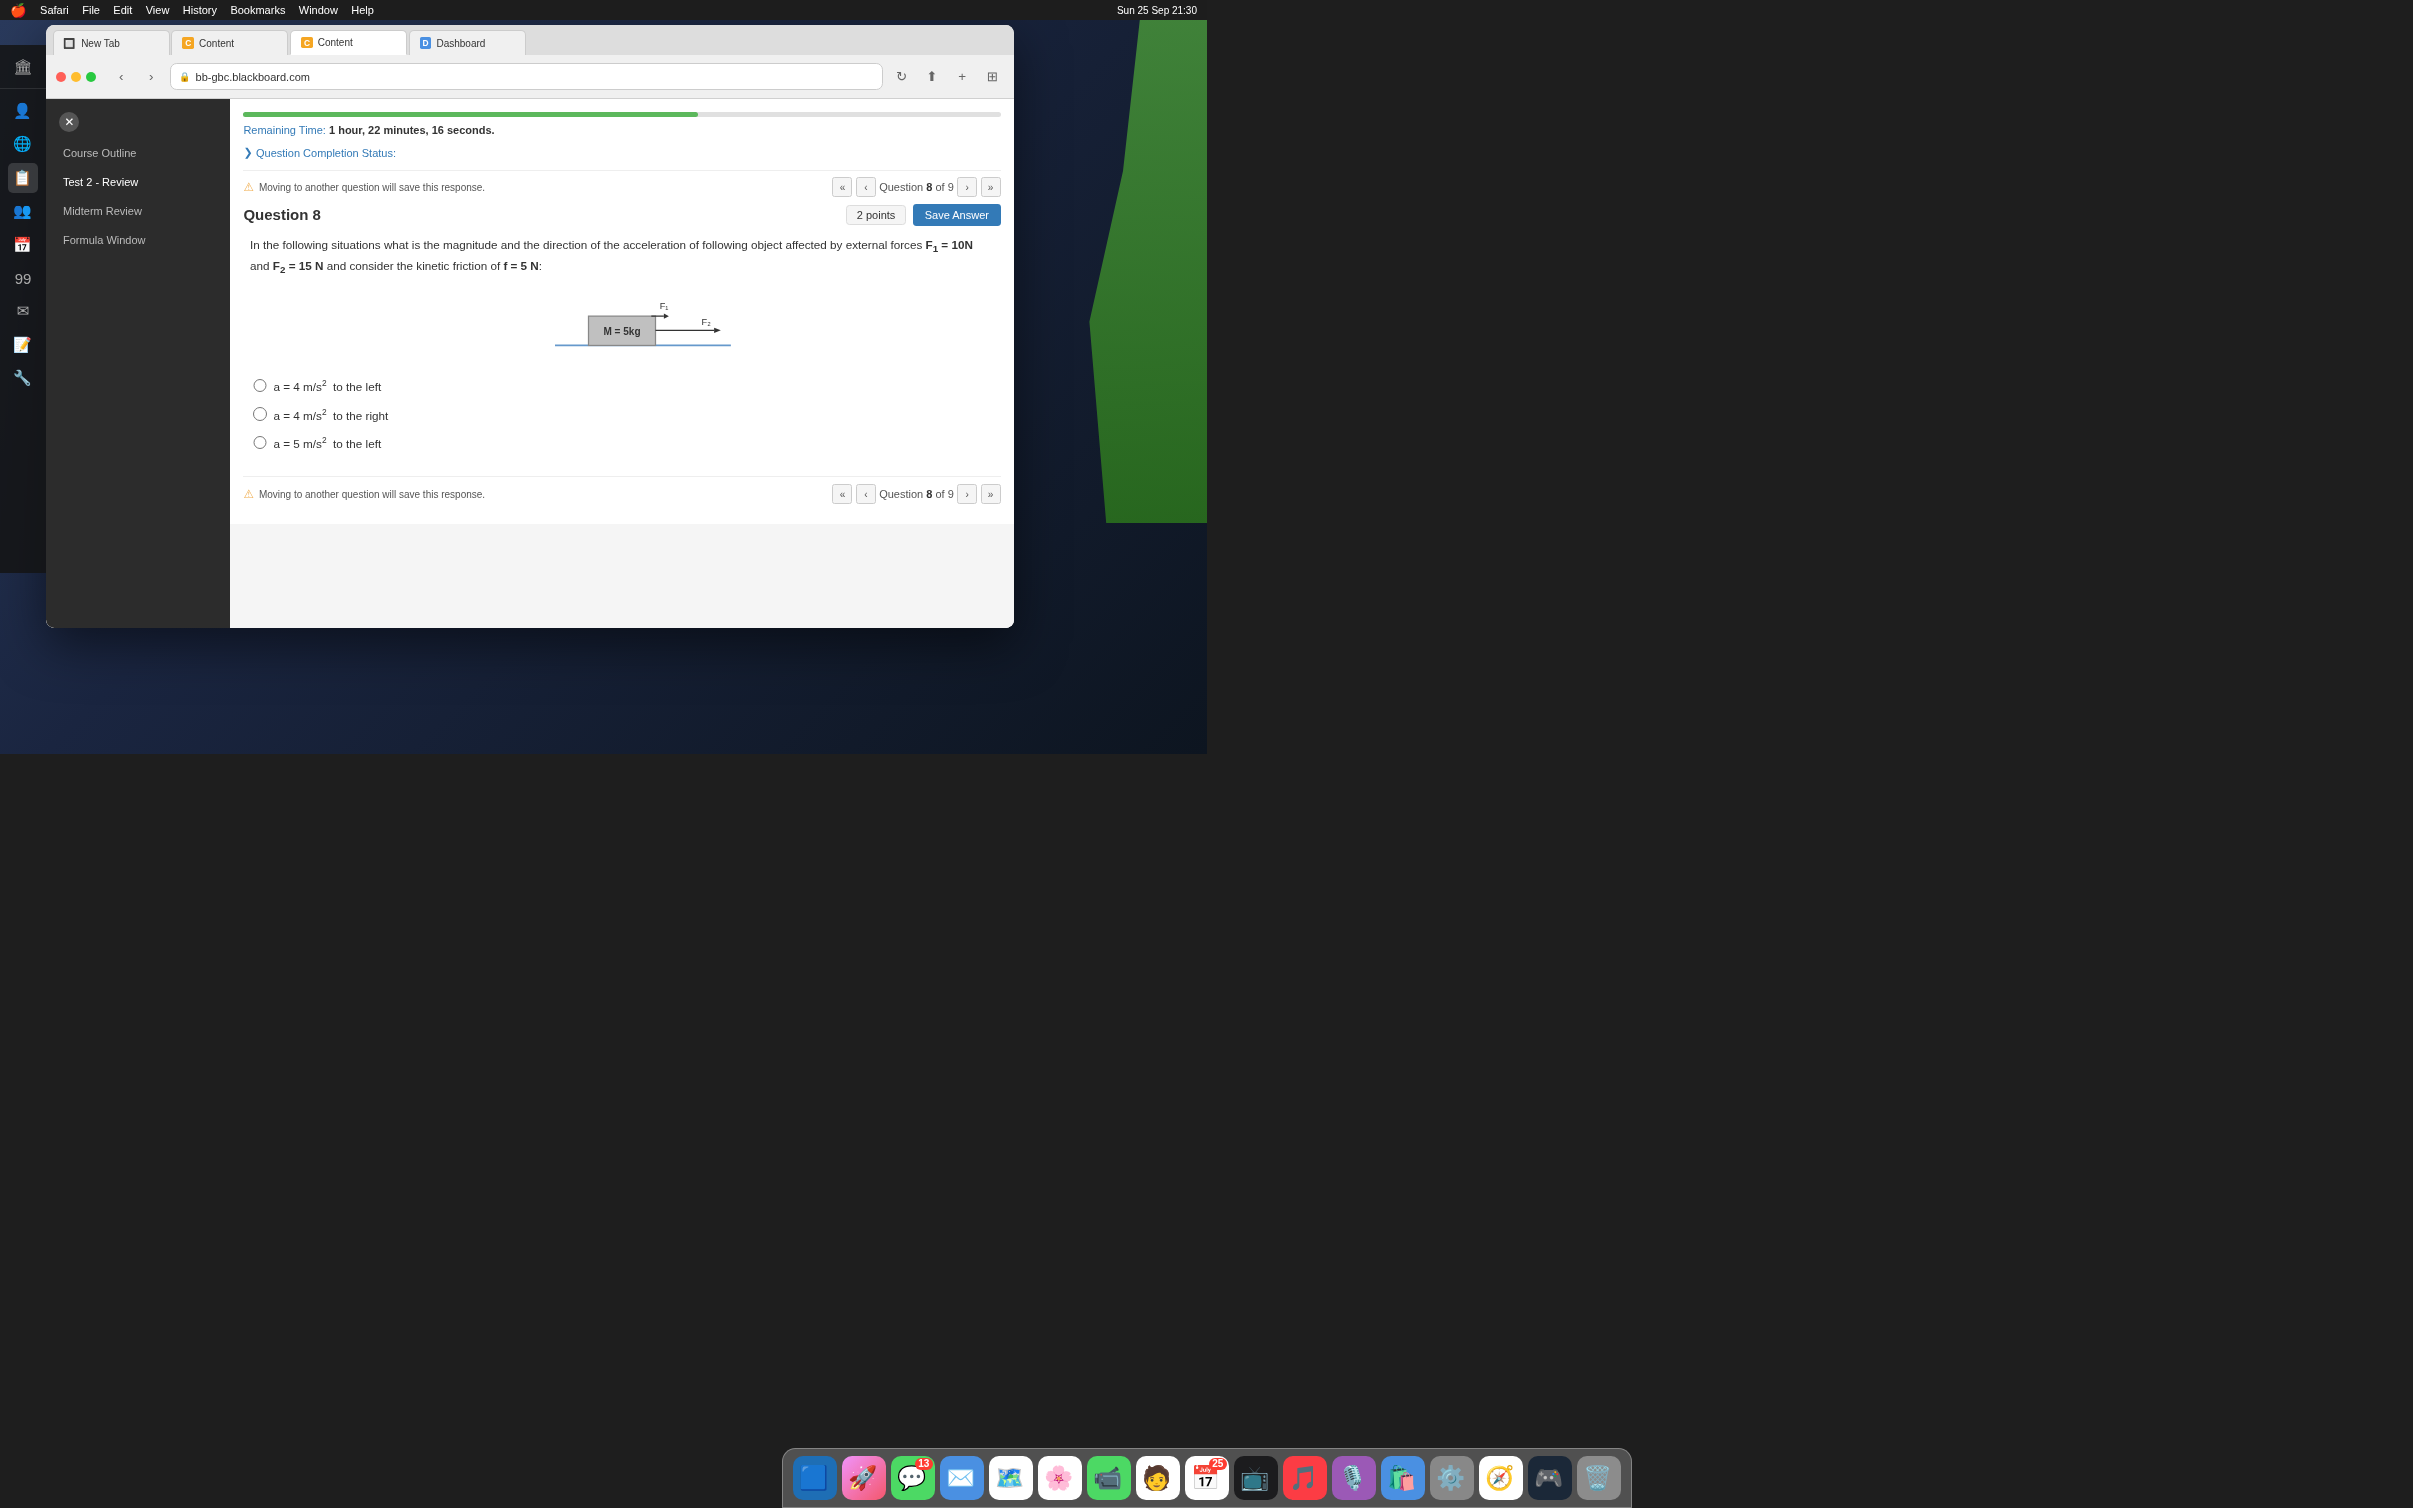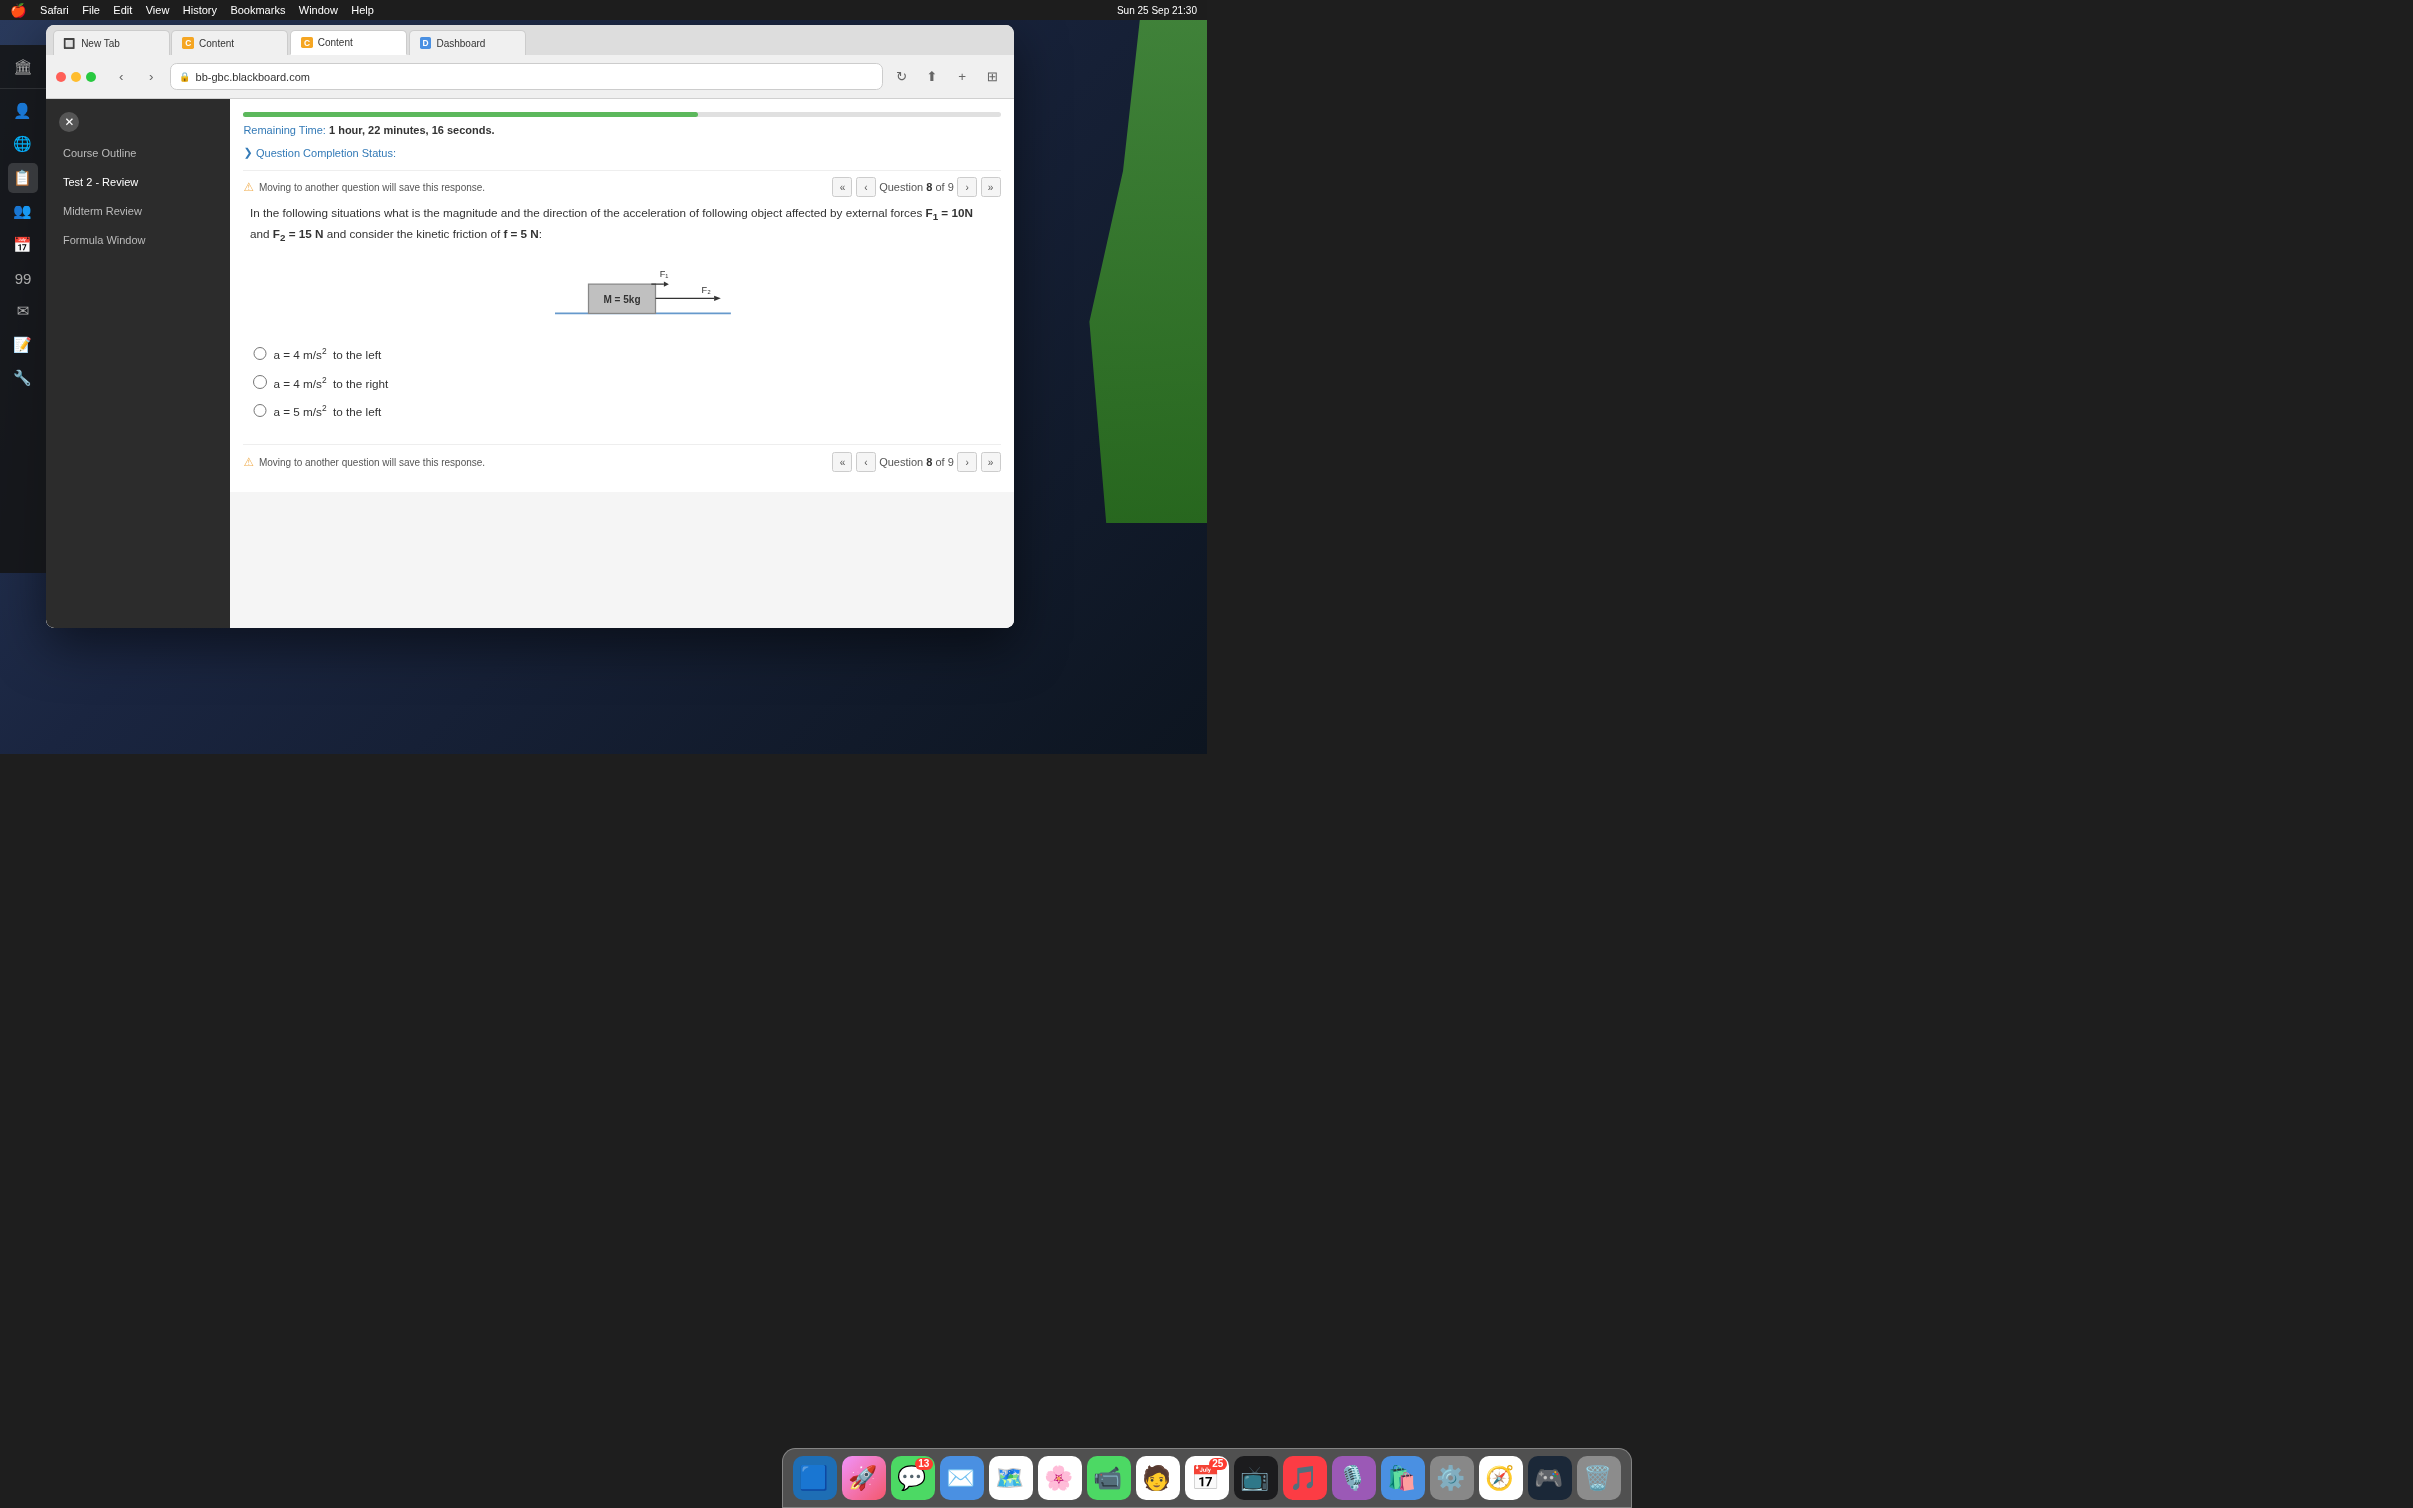--- a/index.html
+++ b/index.html
@@ -540,20 +540,27 @@
             <button class="nav-arrow-btn">«</button>
             <button class="nav-arrow-btn">‹</button>
             <span class="question-num-text">
               Question <strong>8</strong> of <span>9</span>
             </span>
             <button class="nav-arrow-btn">›</button>
             <button class="nav-arrow-btn">»</button>
           </div>
         </div>
 
+        <div class="question-header">
+          <span class="question-title">Question 8</span>
+          <div class="points-save-row">
+            <span class="points-badge">2 points</span>
+            <button class="save-btn">Save Answer</button>
+          </div>
+        </div>
 
         <div class="question-body">
           <p>
             In the following situations what is the magnitude and the direction of the acceleration of following object affected by external forces <strong>F<sub>1</sub> = 10N</strong> and <strong>F<sub>2</sub> = 15 N</strong> and consider the kinetic friction of <strong>f = 5 N</strong>:
           </p>
         </div>
 
         <div class="diagram-area">
           <svg class="diagram-svg" viewBox="0 0 320 80">
 

